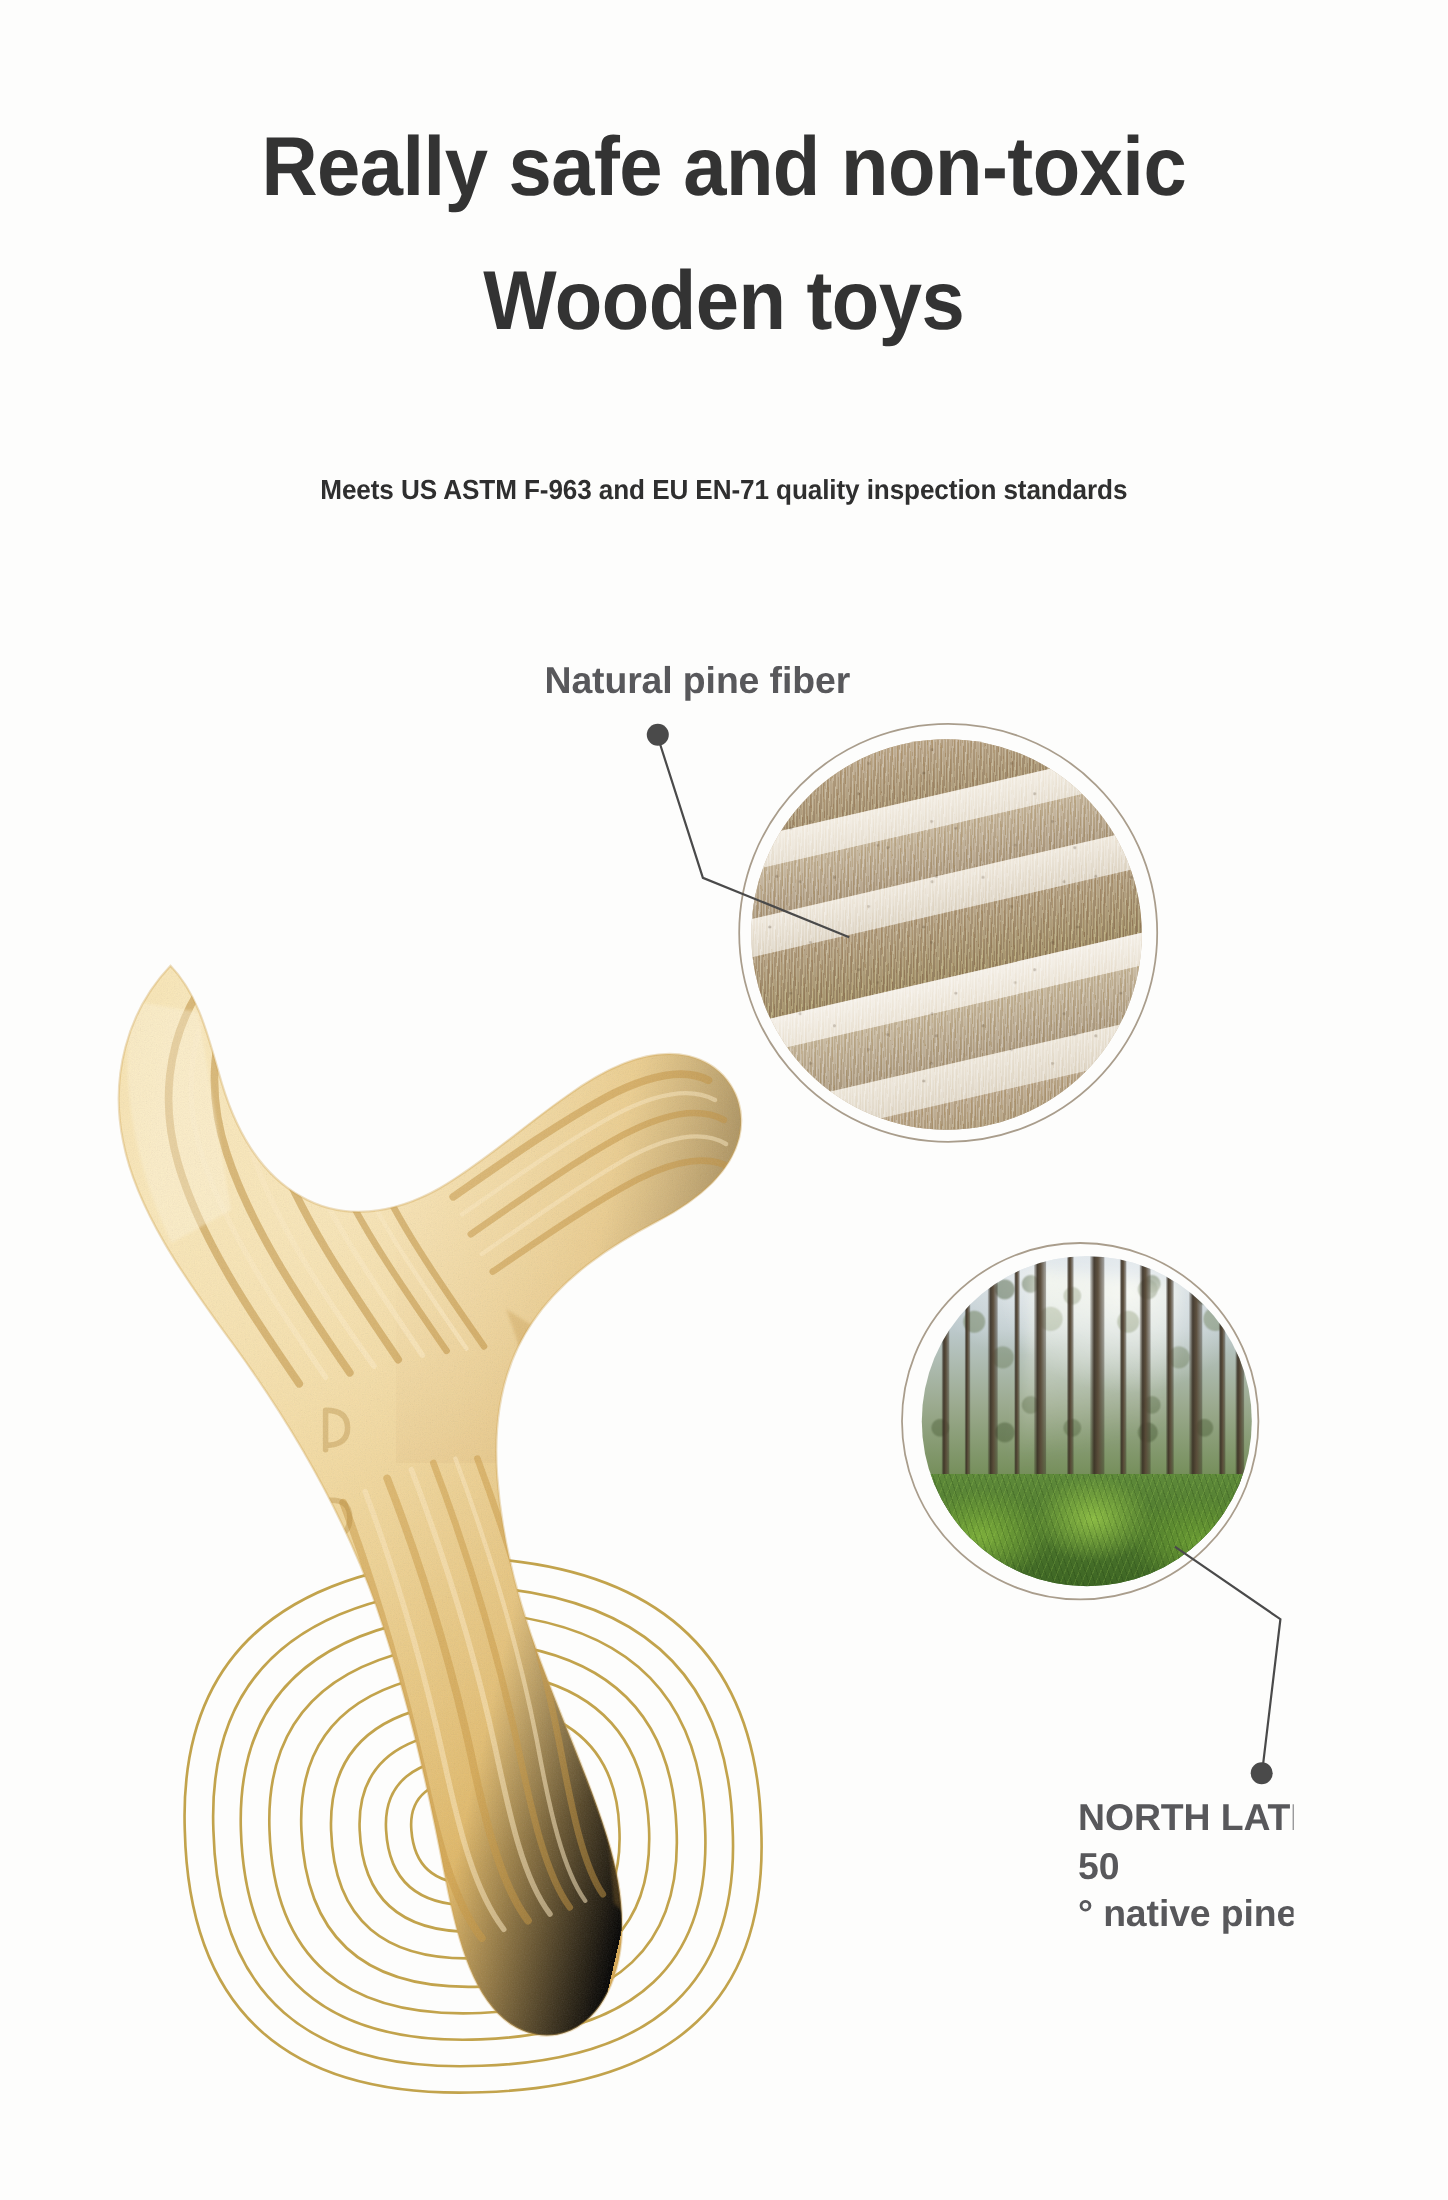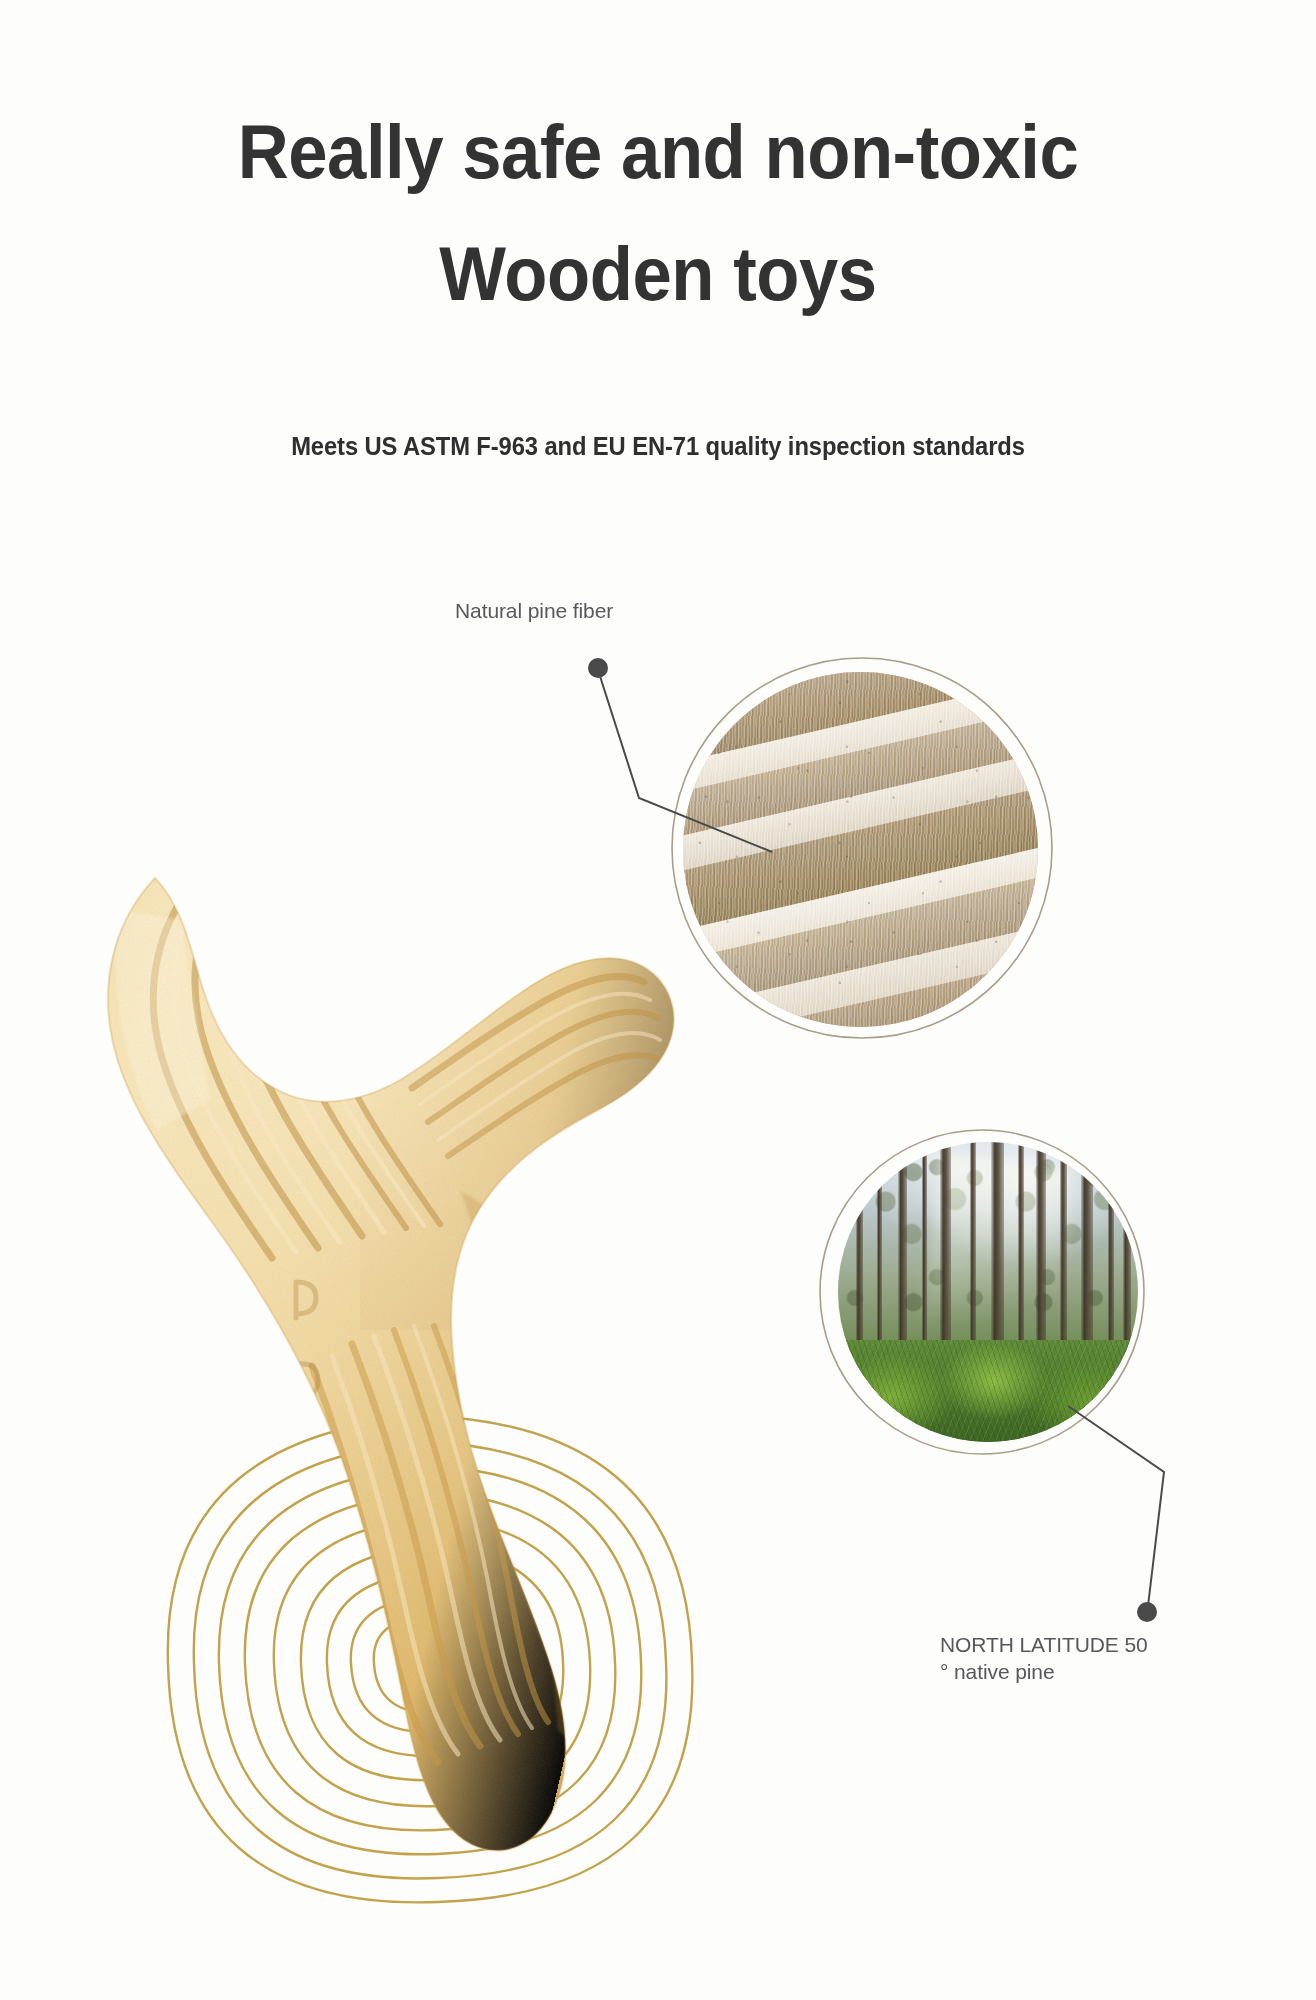--- a/index.html
+++ b/index.html
@@ -23,22 +23,22 @@
 
   .subtitle{
     position:absolute;left:0;width:1316px;text-align:center;
     color:#2f2f2f;font-weight:700;font-size:25px;letter-spacing:-0.1px;
     transform:scaleX(0.95);transform-origin:50% 50%;white-space:nowrap;
     top:432px;
   }
 
   
   .callout-label{
-    position:absolute;color:#58585b;font-weight:400;
-    font-size:21px;line-height:1.28;letter-spacing:-0.1px;
+    position:absolute;color:#58585b;font-weight:700;
+    font-size:34px;line-height:1.28;letter-spacing:-0.1px;margin-left:40px;
   }
   #label-fiber{left:455px;top:598px;white-space:nowrap;}
   #label-forest{left:940px;top:1632px;width:330px;}
 
   
   #art{position:absolute;left:0;top:0;width:1316px;height:2000px;}
 
   
   .photo-circle{position:absolute;border-radius:50%;overflow:hidden;}
 

